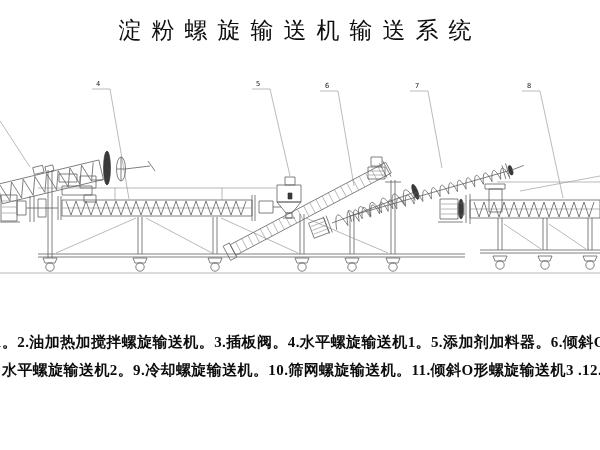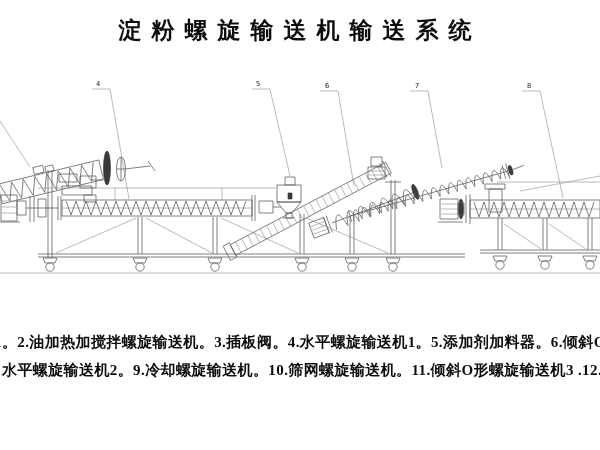--- a/index.html
+++ b/index.html
@@ -1,19 +1,19 @@
 <!DOCTYPE html>
 <html><head>
 <meta charset="utf-8">
 <style>
   html,body{margin:0;padding:0;background:#888;}
   .page{position:relative;width:600px;height:450px;background:#ffffff;overflow:hidden;
         font-family:"Liberation Serif","DejaVu Serif",serif;color:#161616;}
   .title{position:absolute;top:15px;left:0;right:0;text-align:center;
-         font-size:23px;font-weight:700;letter-spacing:10px;white-space:nowrap;color:#0d0d0d;}
+         font-size:23px;font-weight:400;letter-spacing:10px;white-space:nowrap;color:#0d0d0d;}
   .caption-line{position:absolute;white-space:nowrap;font-size:15px;font-weight:600;
                 letter-spacing:0.4px;color:#0d0d0d;}
   .caption-line.l1{top:333px;left:-6px;}
   .caption-line.l2{top:361px;left:2px;}
   svg.cad{position:absolute;left:0;top:0;}
   svg.cad *{vector-effect:non-scaling-stroke;}
   .ln{stroke:#5f5f5f;stroke-width:0.8;fill:none;}
   .thin{stroke:#8a8a8a;stroke-width:0.6;fill:none;}
   .leader{stroke:#9e9e9e;stroke-width:0.7;fill:none;}
   .dark{fill:#3a3a3a;stroke:#2e2e2e;stroke-width:0.6;}

